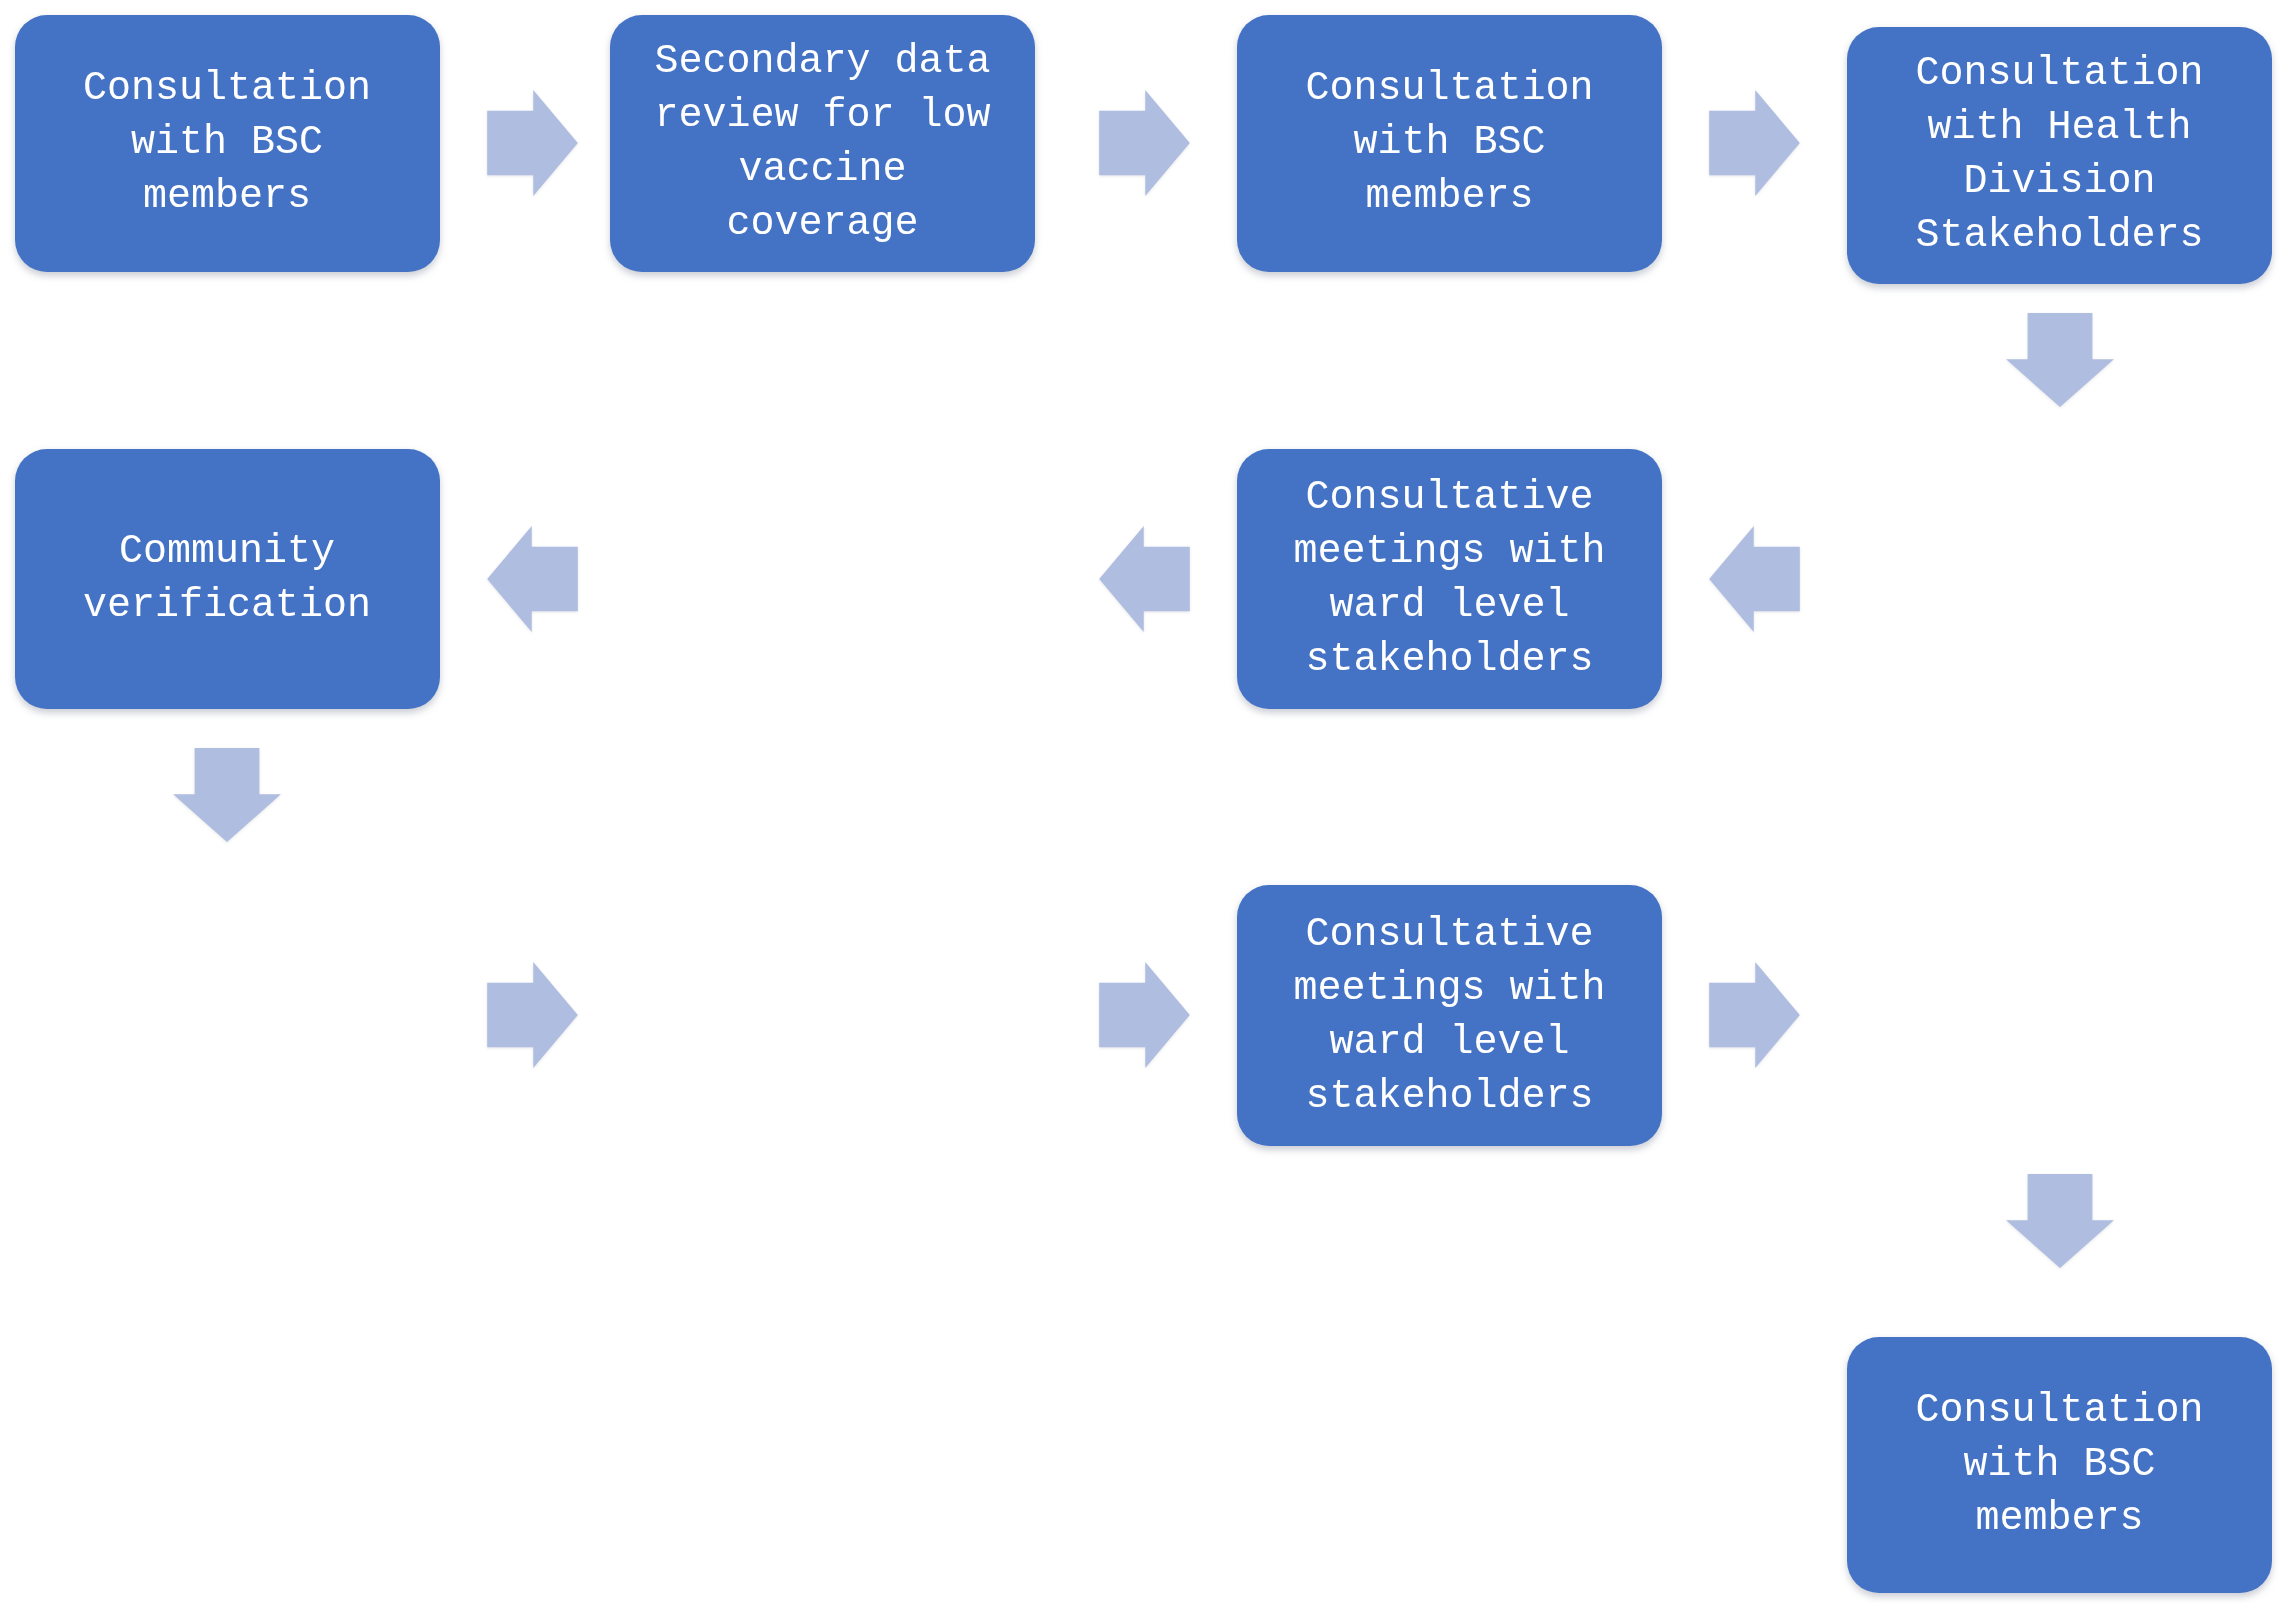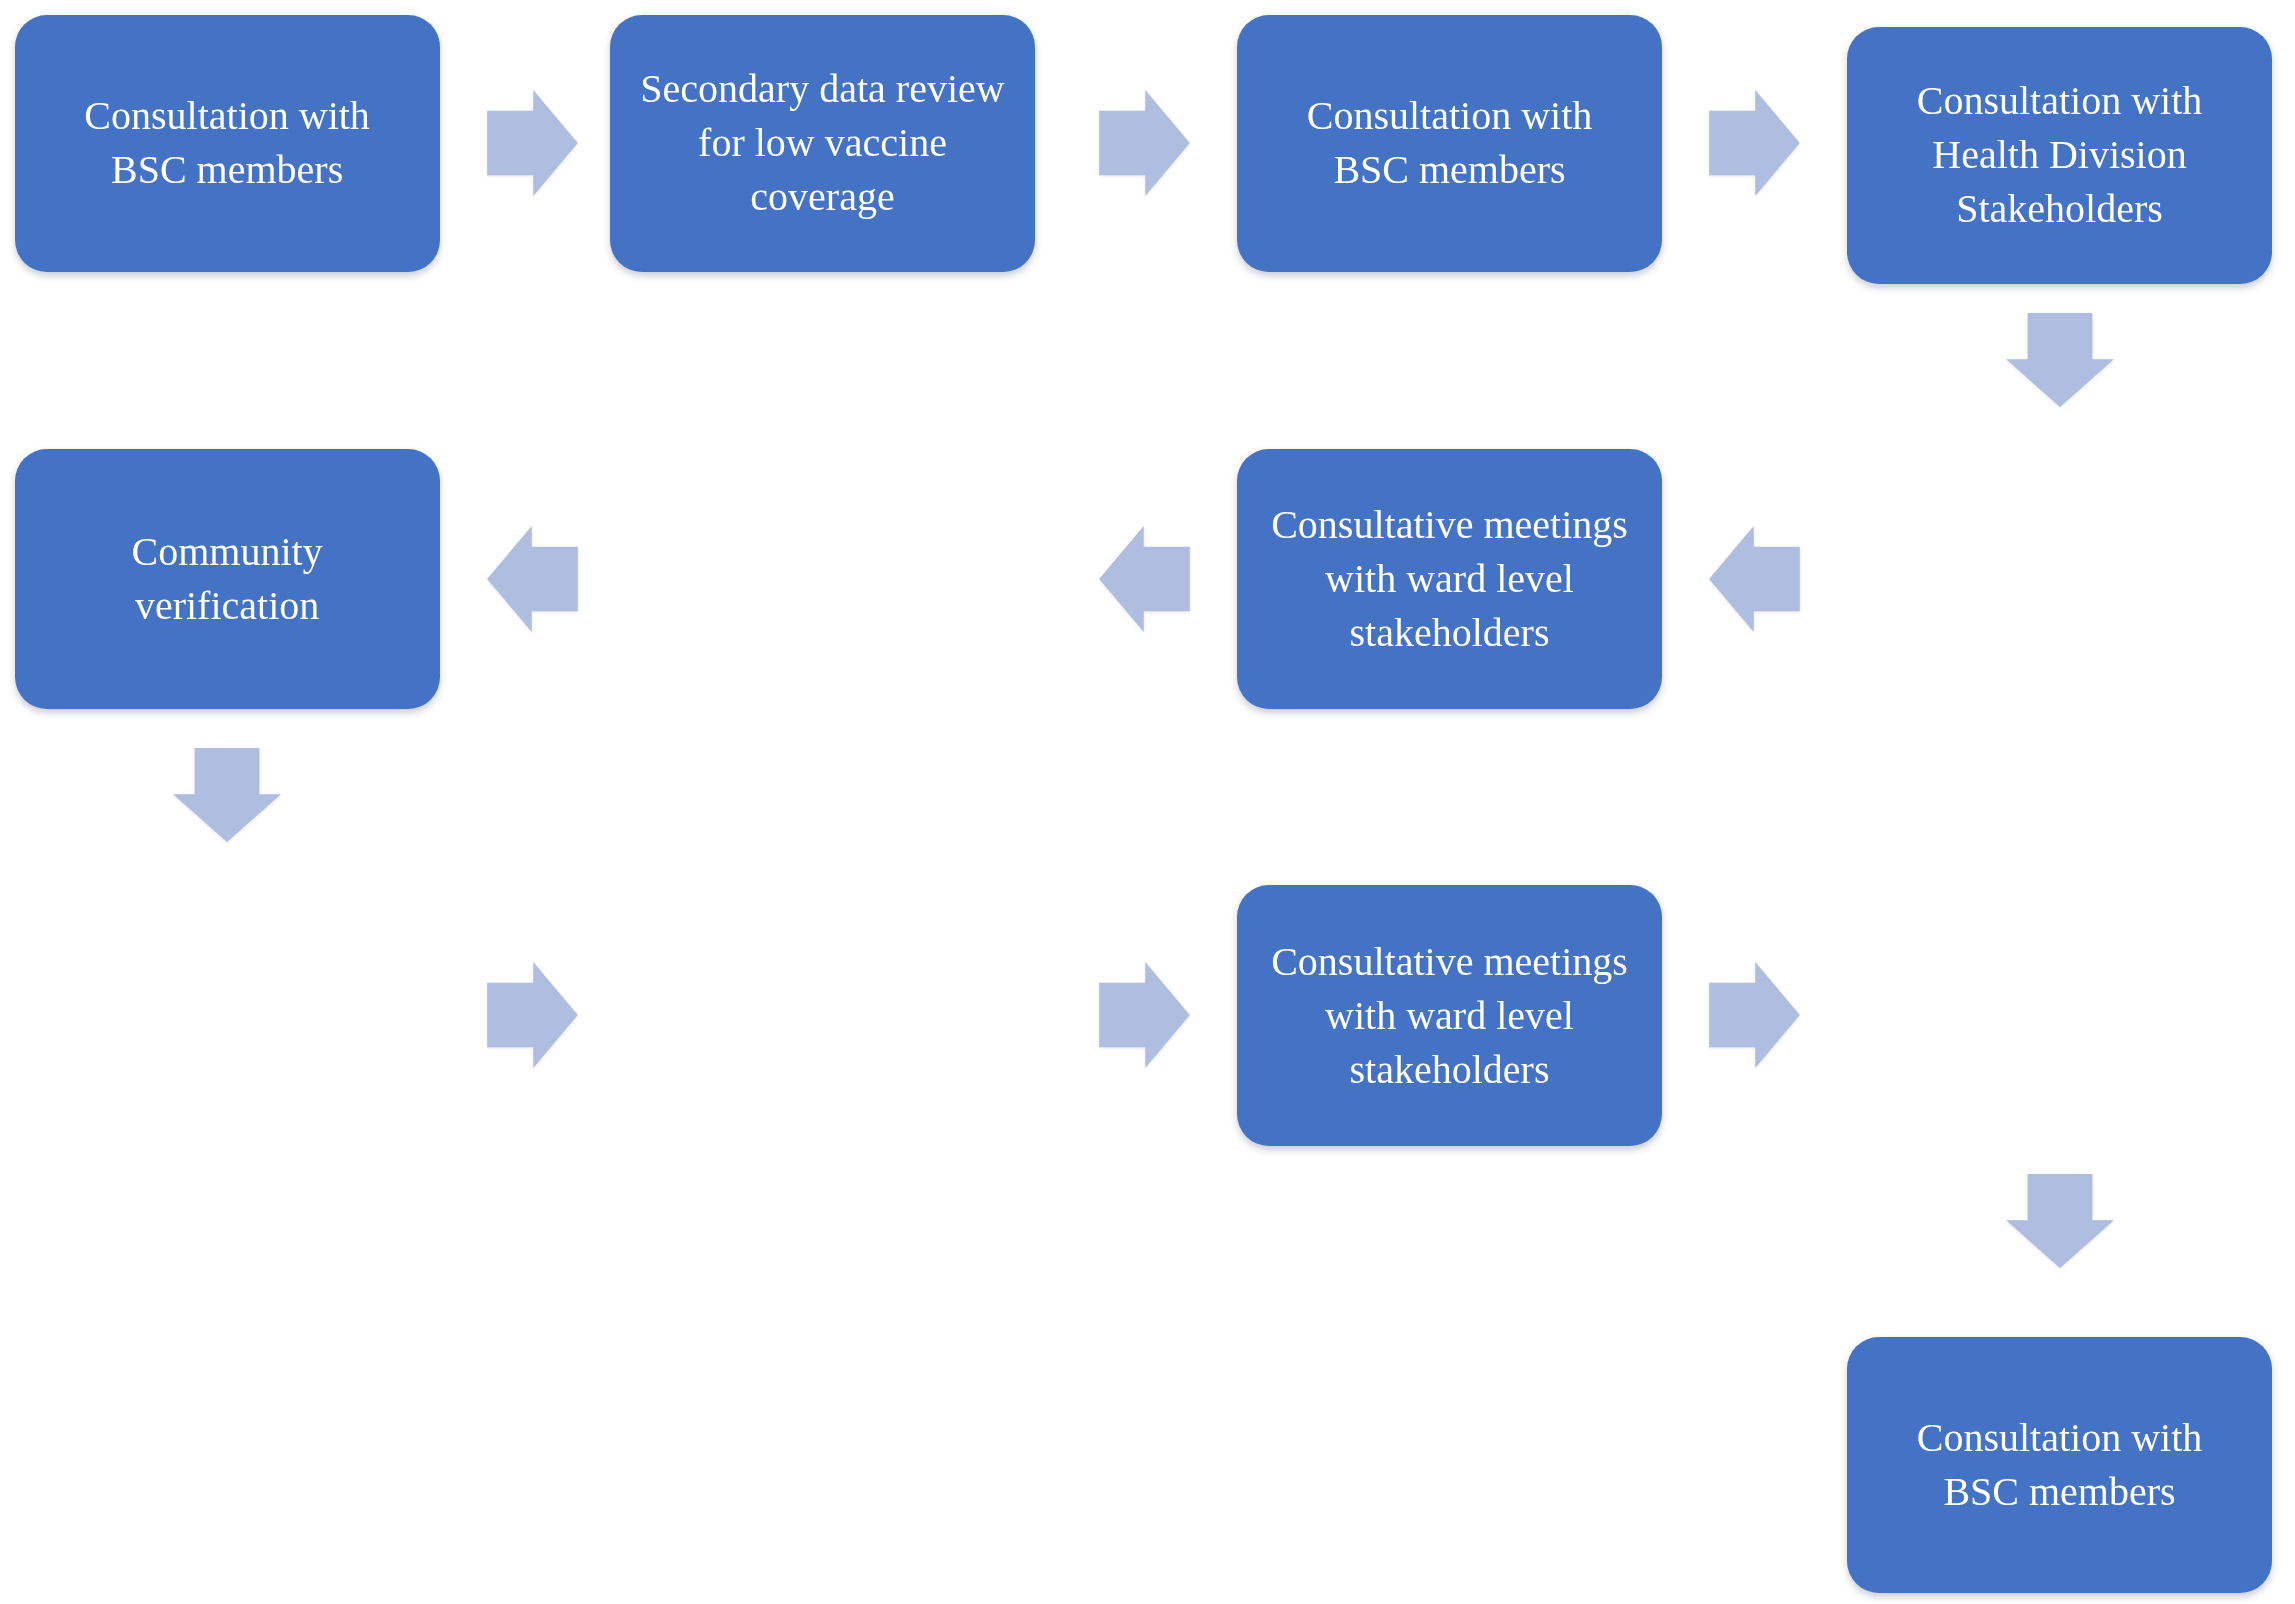--- a/index.html
+++ b/index.html
@@ -1,20 +1,20 @@
 <!DOCTYPE html>
 <html style="font-size:12.3px"><head>
 <meta charset="utf-8">
 <style>
   html,body{margin:0;padding:0;background:#ffffff;}
   .canvas{
     position:relative;
     width:2295px;height:1604px;
     background:#ffffff;
-    font-family:Liberation Serif, serif;
+    font-family:Liberation Mono, monospace;
   }
   .step{
     position:absolute;
     width:425px;
     background:#4472C4;
     border-radius:32px;
     color:#ffffff;
     display:flex;align-items:center;justify-content:center;
     text-align:center;
     font-size:40px;line-height:54px;

